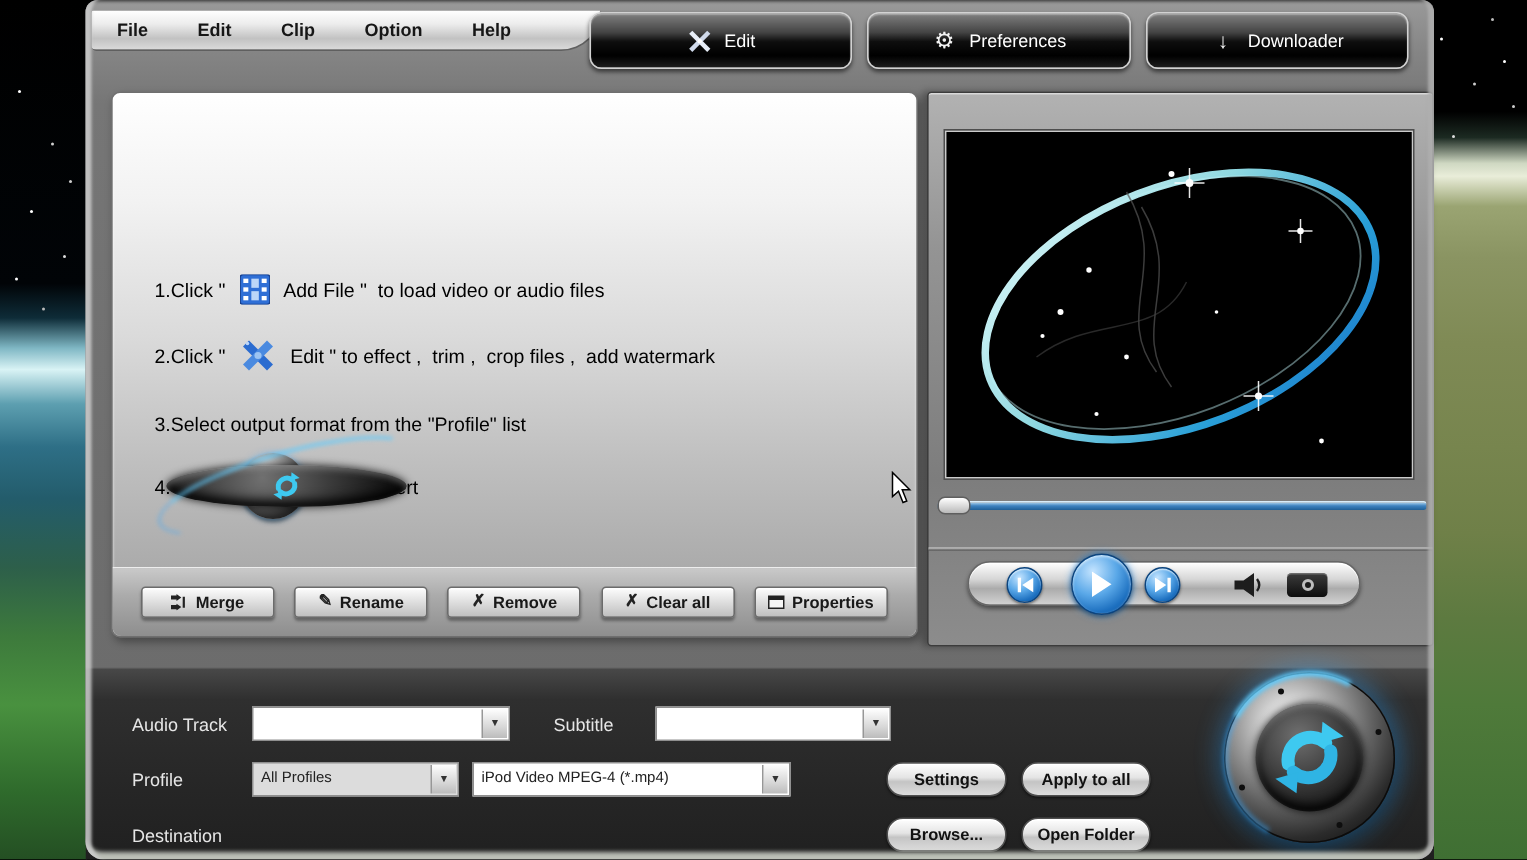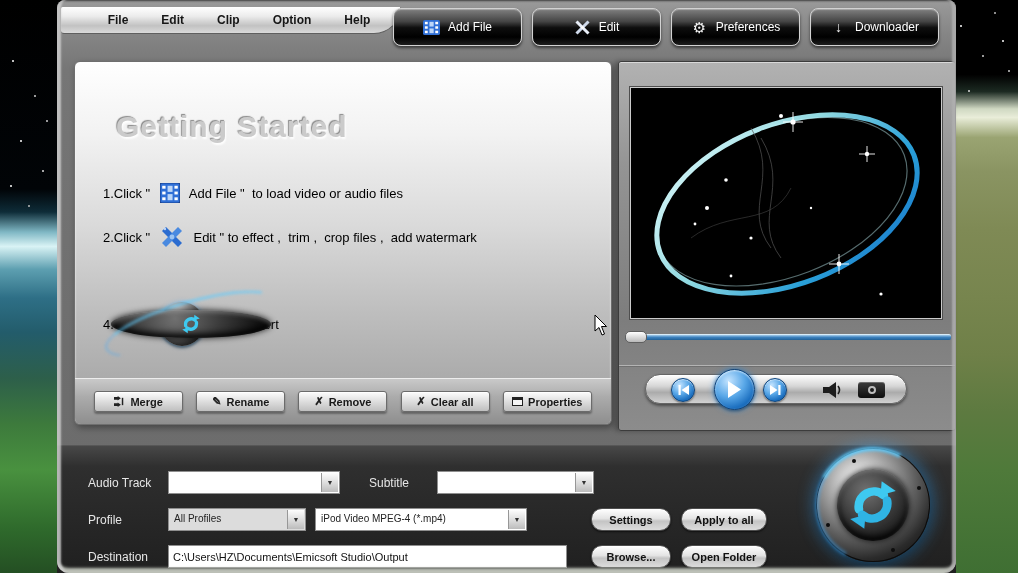--- a/index.html
+++ b/index.html
@@ -22,21 +22,21 @@
     background:linear-gradient(180deg,#9a9a9a 0%,#858585 6%,#767676 12%,#6e6e6e 60%,#6a6a6a 100%); }
   .frame-overlay { position:absolute; inset:0; border-radius:8px 8px 12px 12px; pointer-events:none; z-index:50;
     box-shadow:inset 6px 0 2px -2px rgba(205,205,205,.85), inset -6px 0 2px -2px rgba(175,175,175,.85),
                inset 0 -7px 3px -2px rgba(205,210,200,.9), inset 0 2px 2px -1px rgba(40,40,40,.8); }
 
   
   .menubar { position:absolute; left:4px; top:7px; width:340px; height:27px;
     border-radius:2px 0 34px 4px;
     background:linear-gradient(180deg,#ffffff 0%,#ececec 35%,#c2c2c2 72%,#dadada 100%);
     border-bottom:1px solid #5f5f5f; border-right:1px solid #8a8a8a;
-    display:flex; align-items:center; gap:33px; padding-left:17px; z-index:5;justify-content:center; }
+    display:flex; align-items:center; gap:33px; padding-left:17px; z-index:5; }
   .menu-item { font-size:12px; font-weight:bold; color:#161616; cursor:default; }
 
   
   .toolbar { position:absolute; left:336px; top:8px; width:546px; height:38px; display:flex; gap:10px; z-index:6; }
   .tb-btn { flex:1; border-radius:8px; border:1px solid #d2d2d2;
     background:linear-gradient(180deg,#808080 0%,#444 35%,#0e0e0e 52%,#000 78%,#1d1d1d 100%);
     color:#fff; font-size:12px; display:flex; align-items:center; justify-content:center; gap:8px;
     box-shadow:0 2px 3px rgba(0,0,0,.55), inset 0 1px 1px rgba(255,255,255,.35); cursor:pointer; }
   .tb-ico { display:inline-flex; width:17px; height:17px; align-items:center; justify-content:center;
     color:#f2f2f2; font-size:15px; line-height:1; }
@@ -149,56 +149,39 @@
     <span class="menu-item">File</span>
     <span class="menu-item">Edit</span>
     <span class="menu-item">Clip</span>
     <span class="menu-item">Option</span>
     <span class="menu-item">Help</span>
   </div>
 
   <div class="toolbar">
     <div class="tb-btn">
       <span class="tb-ico">
-        <svg width="17" height="17" viewBox="0 0 18 18">
-            <rect x="0" y="1" width="18" height="16" rx="2" fill="#2f6fd6"></rect>
-            <rect x="2" y="3" width="3" height="2.6" fill="#fff"></rect>
-            <rect x="2" y="7.7" width="3" height="2.6" fill="#fff"></rect>
-            <rect x="2" y="12.4" width="3" height="2.6" fill="#fff"></rect>
-            <rect x="13" y="3" width="3" height="2.6" fill="#fff"></rect>
-            <rect x="13" y="7.7" width="3" height="2.6" fill="#fff"></rect>
-            <rect x="13" y="12.4" width="3" height="2.6" fill="#fff"></rect>
-            <rect x="6.8" y="3" width="4.5" height="5" fill="#bcd6f8"></rect>
-            <rect x="6.8" y="10" width="4.5" height="5" fill="#bcd6f8"></rect>
-          </svg>
-      </span>
-      <span>Add File</span>
-    </div>
-    <div class="tb-btn">
-      <span class="tb-ico">
         <svg width="17" height="17" viewBox="0 0 24 24">
             <polygon points="2,5 5,2 22,19 19,22" fill="#e8eef8"></polygon>
             <polygon points="22,5 19,2 2,19 5,22" fill="#cfd9ea"></polygon>
             <circle cx="12" cy="12" r="2.2" fill="#fff"></circle>
           </svg>
       </span>
       <span>Edit</span>
     </div>
     <div class="tb-btn">
       <span class="tb-ico">⚙</span>
       <span>Preferences</span>
     </div>
     <div class="tb-btn">
       <span class="tb-ico arrow">↓</span>
       <span>Downloader</span>
     </div>
   </div>
 
   <div class="files-panel">
-    <div class="gs-title">Getting Started</div>
 
     <div class="step step1">
       <span>1.Click " </span>
       <span class="ico">
         <svg width="20" height="20" viewBox="0 0 18 18">
             <rect x="0" y="0" width="18" height="18" rx="2" fill="#2f6fd6" stroke="#17408f"></rect>
             <rect x="2" y="2.5" width="3" height="2.6" fill="#fff"></rect>
             <rect x="2" y="7.7" width="3" height="2.6" fill="#fff"></rect>
             <rect x="2" y="12.9" width="3" height="2.6" fill="#fff"></rect>
             <rect x="13" y="2.5" width="3" height="2.6" fill="#fff"></rect>
@@ -217,20 +200,23 @@
         <svg width="24" height="24" viewBox="0 0 24 24">
             <polygon points="2,6 6,2 22,18 18,22" fill="#2b6cd0"></polygon>
             <polygon points="22,6 18,2 2,18 6,22" fill="#4a8ae0"></polygon>
             <circle cx="12" cy="12" r="2.4" fill="#9cc4f2"></circle>
             <circle cx="5" cy="4" r="1.2" fill="#bcd6f8"></circle>
           </svg>
       </span>
       <span> Edit " to effect ,  trim ,  crop files ,  add watermark</span>
     </div>
 
+    <div class="step step3">
+      <span>3.Select output format from the "Profile" list</span>
+    </div>
 
     <div class="step step4">
       <span>4.Click " </span>
       <span class="convert-btn mini">
         <span class="cv-inner">
           <svg width="20" height="20" viewBox="0 0 24 24">
               <path d="M5.5 14a7 7 0 0 1 11.5-6.5" stroke="#3ec9f0" stroke-width="4" fill="none" stroke-linecap="round"></path>
               <path d="M18.5 10a7 7 0 0 1-11.5 6.5" stroke="#3ec9f0" stroke-width="4" fill="none" stroke-linecap="round"></path>
               <polygon points="16,1 22.5,5.5 15.5,7.5" fill="#3ec9f0"></polygon>
               <polygon points="8,23 1.5,18.5 8.5,16.5" fill="#3ec9f0"></polygon>
@@ -367,21 +353,20 @@
       <span class="dd-arrow">▼</span>
     </div>
     <div class="dd" style="left:258px; top:62px; width:212px;">
       <span class="dd-val">iPod Video MPEG-4 (*.mp4)</span>
       <span class="dd-arrow">▼</span>
     </div>
     <div class="pill-btn" style="left:534px; top:62px; width:80px;">Settings</div>
     <div class="pill-btn" style="left:624px; top:62px; width:86px;">Apply to all</div>
 
     <span class="bp-label" style="left:31px; top:104px;text-align:center;">Destination</span>
-    <input class="dest-input" style="left: 111px; top: 99px; width: 399px;" type="text" value="C:\Users\HZ\Documents\Emicsoft Studio\Output">
     <div class="pill-btn" style="left:534px; top:99px; width:80px;">Browse...</div>
     <div class="pill-btn" style="left:624px; top:99px; width:86px;">Open Folder</div>
   </div>
 
   <div class="convert-btn">
     <span class="cv-inner">
       <svg width="52" height="52" viewBox="0 0 24 24">
         <path d="M5.5 14a7 7 0 0 1 11.5-6.5" stroke="#3ec9f0" stroke-width="4" fill="none" stroke-linecap="round"></path>
         <path d="M18.5 10a7 7 0 0 1-11.5 6.5" stroke="#2fb4e4" stroke-width="4" fill="none" stroke-linecap="round"></path>
         <polygon points="16,1 22.5,5.5 15.5,7.5" fill="#3ec9f0"></polygon>

